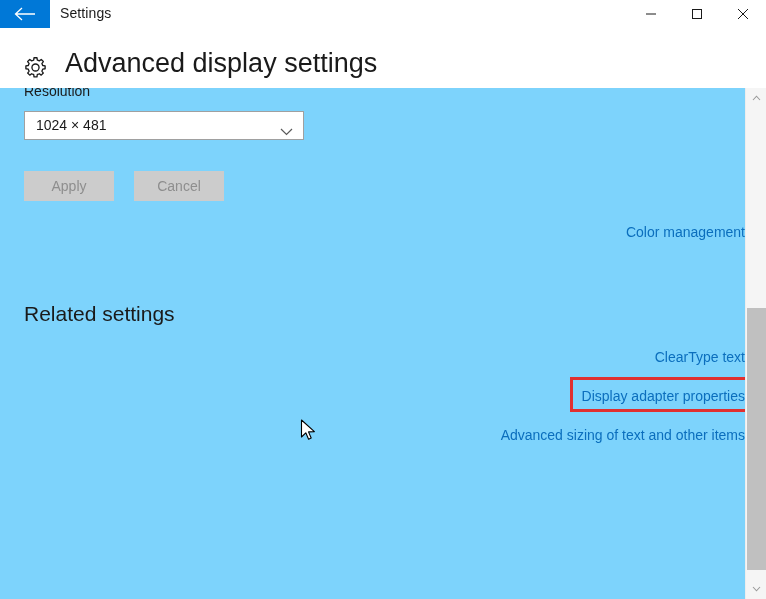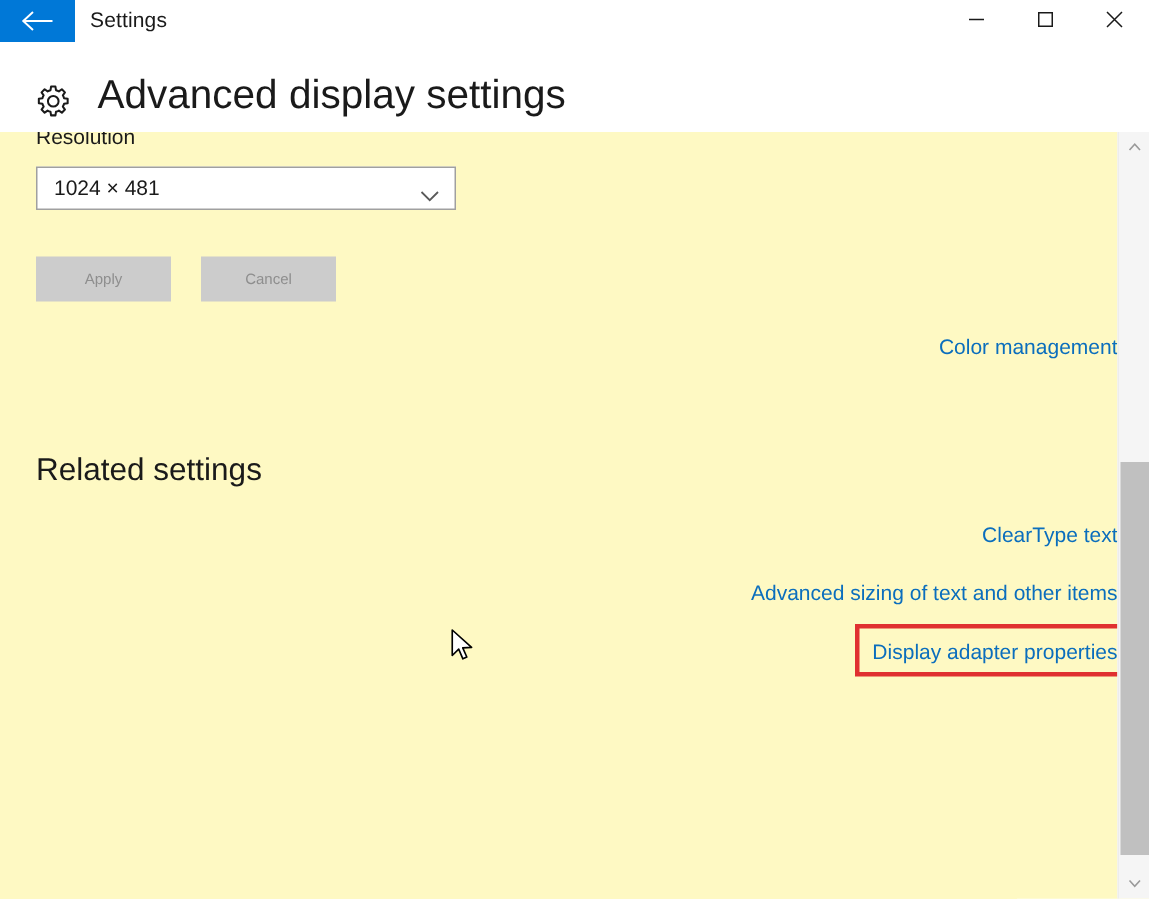--- a/index.html
+++ b/index.html
@@ -71,21 +71,21 @@
     color: #1a1a1a;
     white-space: nowrap;
   }
 
   
   .content {
     position: absolute;
     left: 0; top: 88px;
     width: 745px;
     height: 511px;
-    background: #fef9c3;
+    background: #7dd3fc;
     overflow: hidden;
   }
   .content-inner {
     position: absolute;
     left: 0;
     top: -6px;           
     width: 745px;
   }
 
   .field-label {
@@ -119,21 +119,21 @@
   .btn-row {
     margin: 31px 0 0 24px;
     display: flex;
     gap: 20px;
   }
   .btn {
     width: 90px; height: 30px;
     background: #cccccc;
     border: none;
     color: #8e8e8e;
-    font-size: 10px;
+    font-size: 14px;
     font-family: "Liberation Sans", sans-serif;
     cursor: default;
     padding: 0;
   }
 
   .section-head {
     margin: 45px 0 0 24px;
     font-size: 21px;
     font-weight: 300;
     color: #1a1a1a;
@@ -277,27 +277,27 @@
     <div class="link-row first">
       <a class="link">Color management</a>
     </div>
 
     <div class="section-head related">Related settings</div>
 
     <div class="link-row first">
       <a class="link">ClearType text</a>
     </div>
     <div class="link-row">
-      <a class="link">Advanced sizing of text and other items</a>
-    </div>
-    <div class="link-row">
       <span class="highlight-box">
         <span class="hl-border"></span>
         <a class="link">Display adapter properties</a>
       </span>
+    </div>
+    <div class="link-row">
+      <a class="link">Advanced sizing of text and other items</a>
     </div>
 
   </div>
 </div>
 
 <div class="scrollbar">
   <div class="sb-arrow up">
     <svg width="9" height="6" viewBox="0 0 9 6">
       <path d="M1 5 L4.5 1.2 L8 5" stroke="#9a9a9a" stroke-width="1.1" fill="none"></path>
     </svg>

